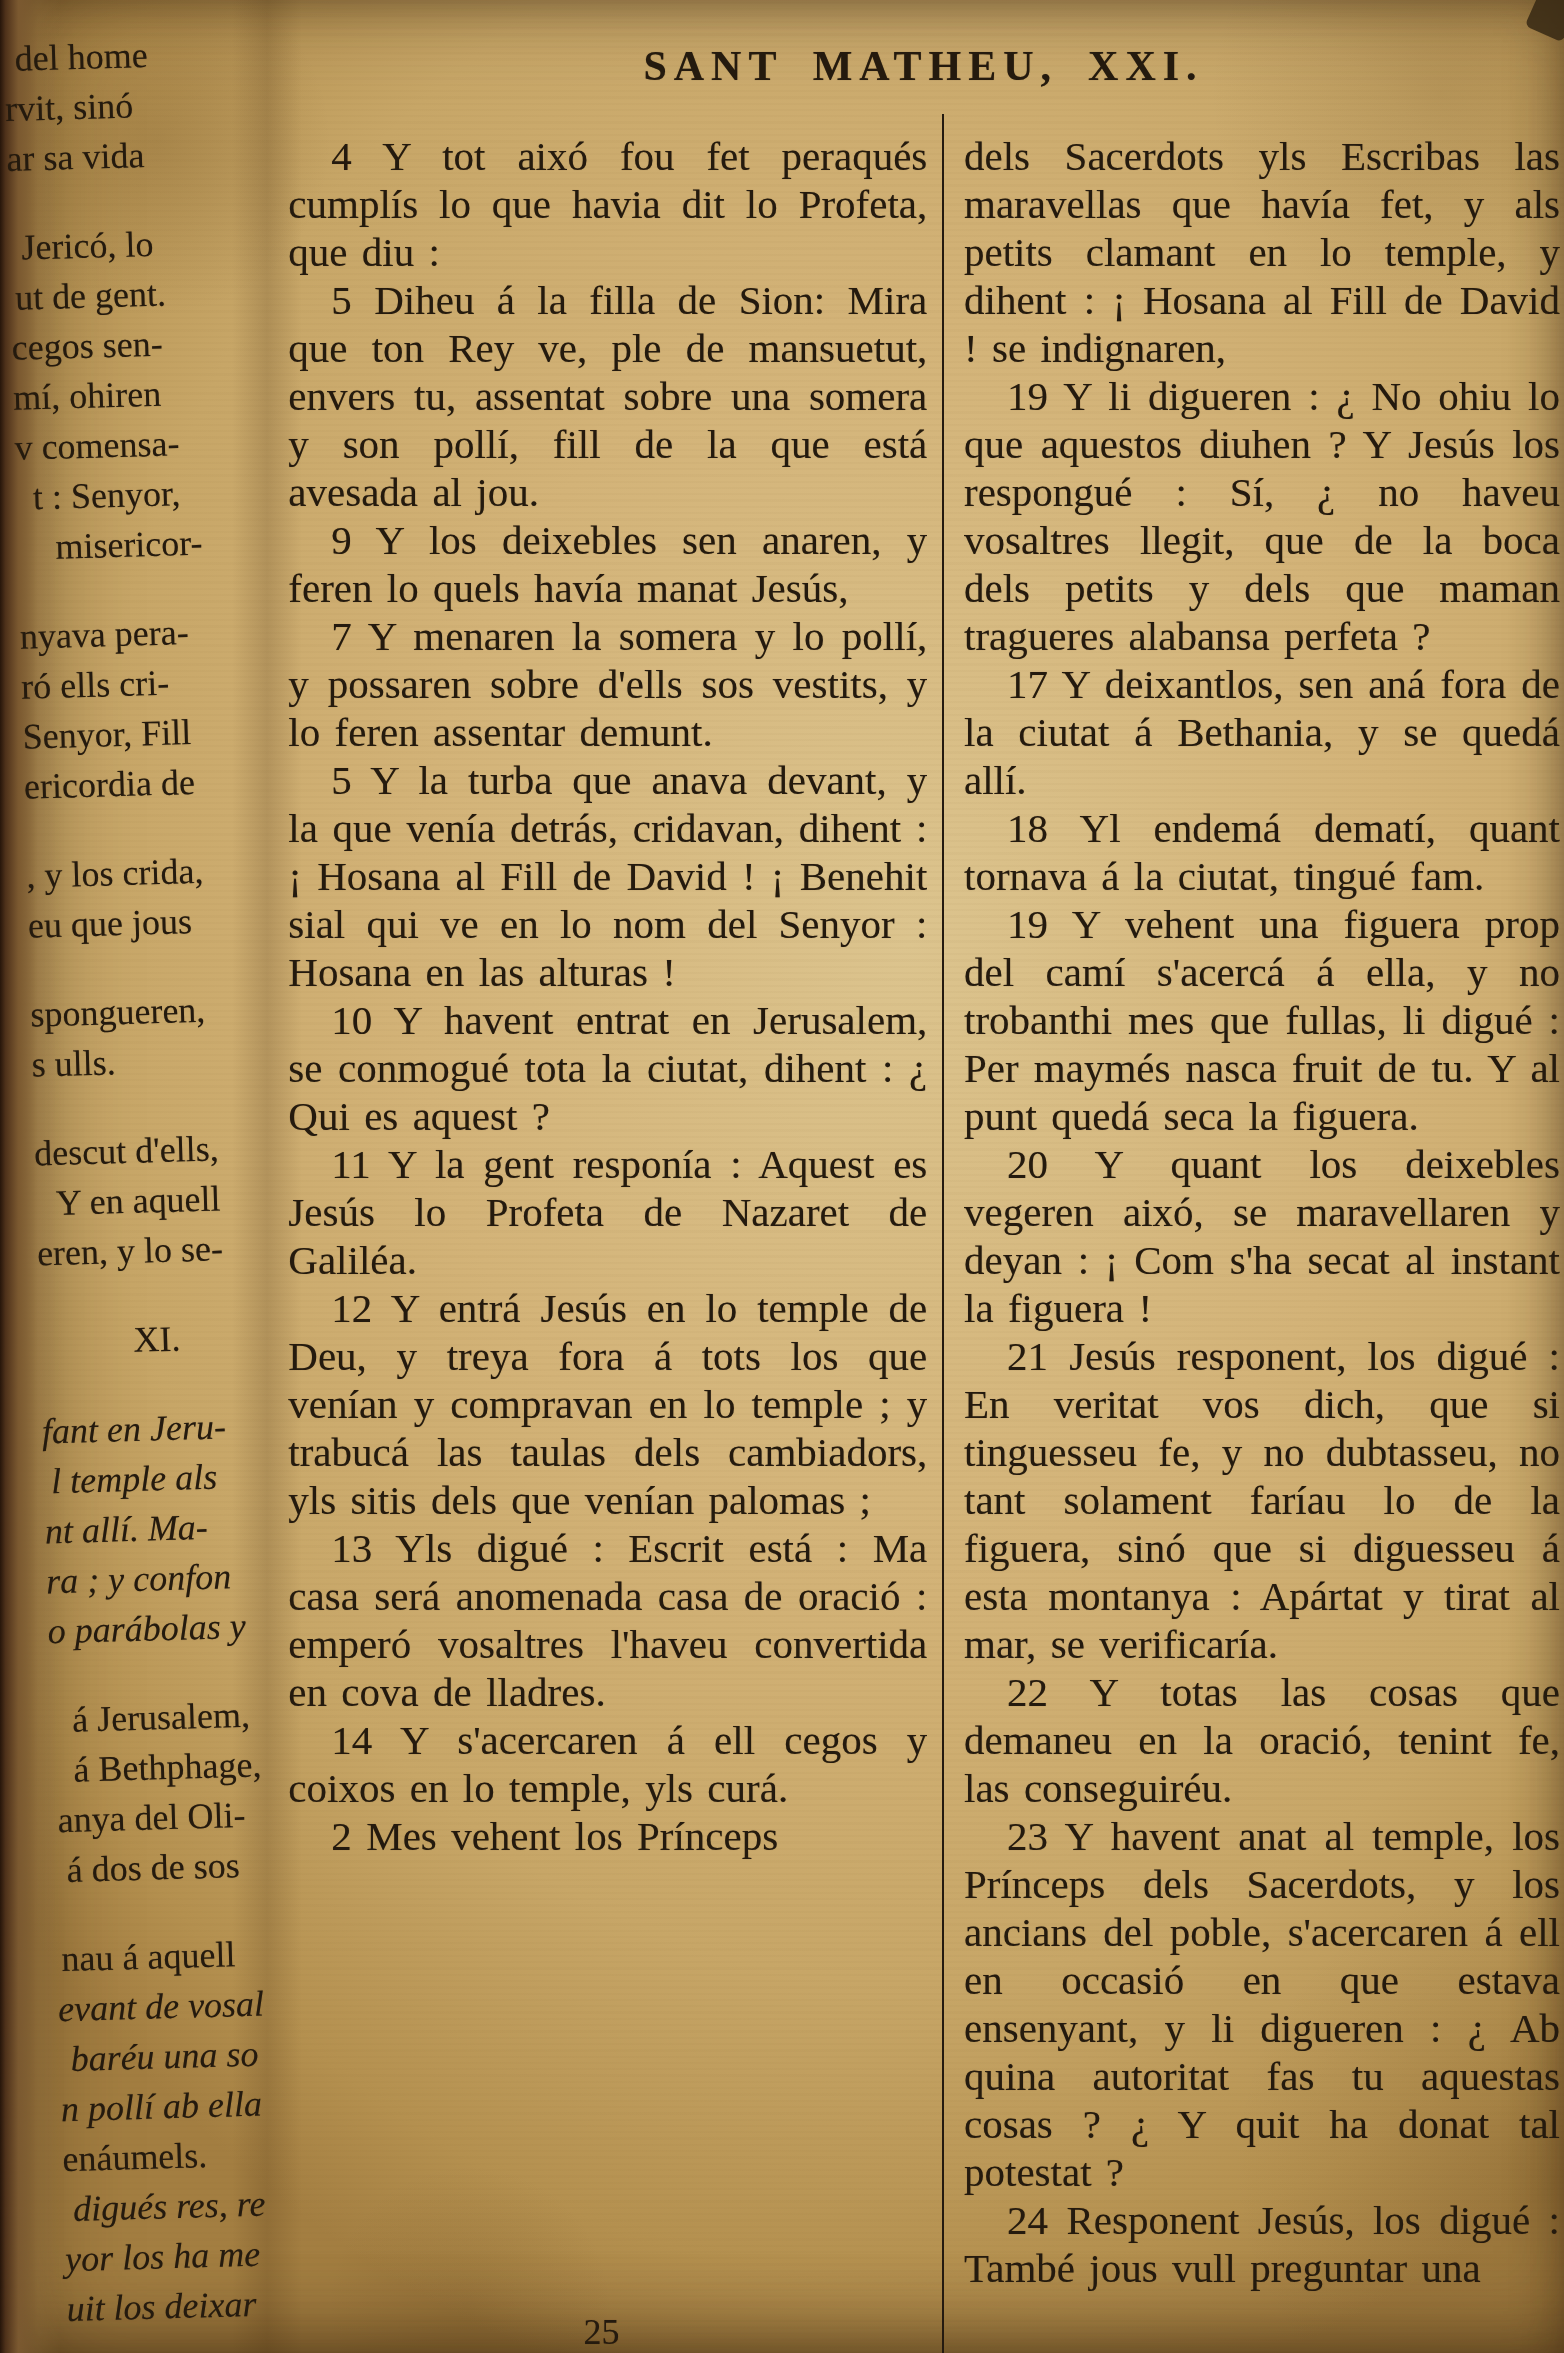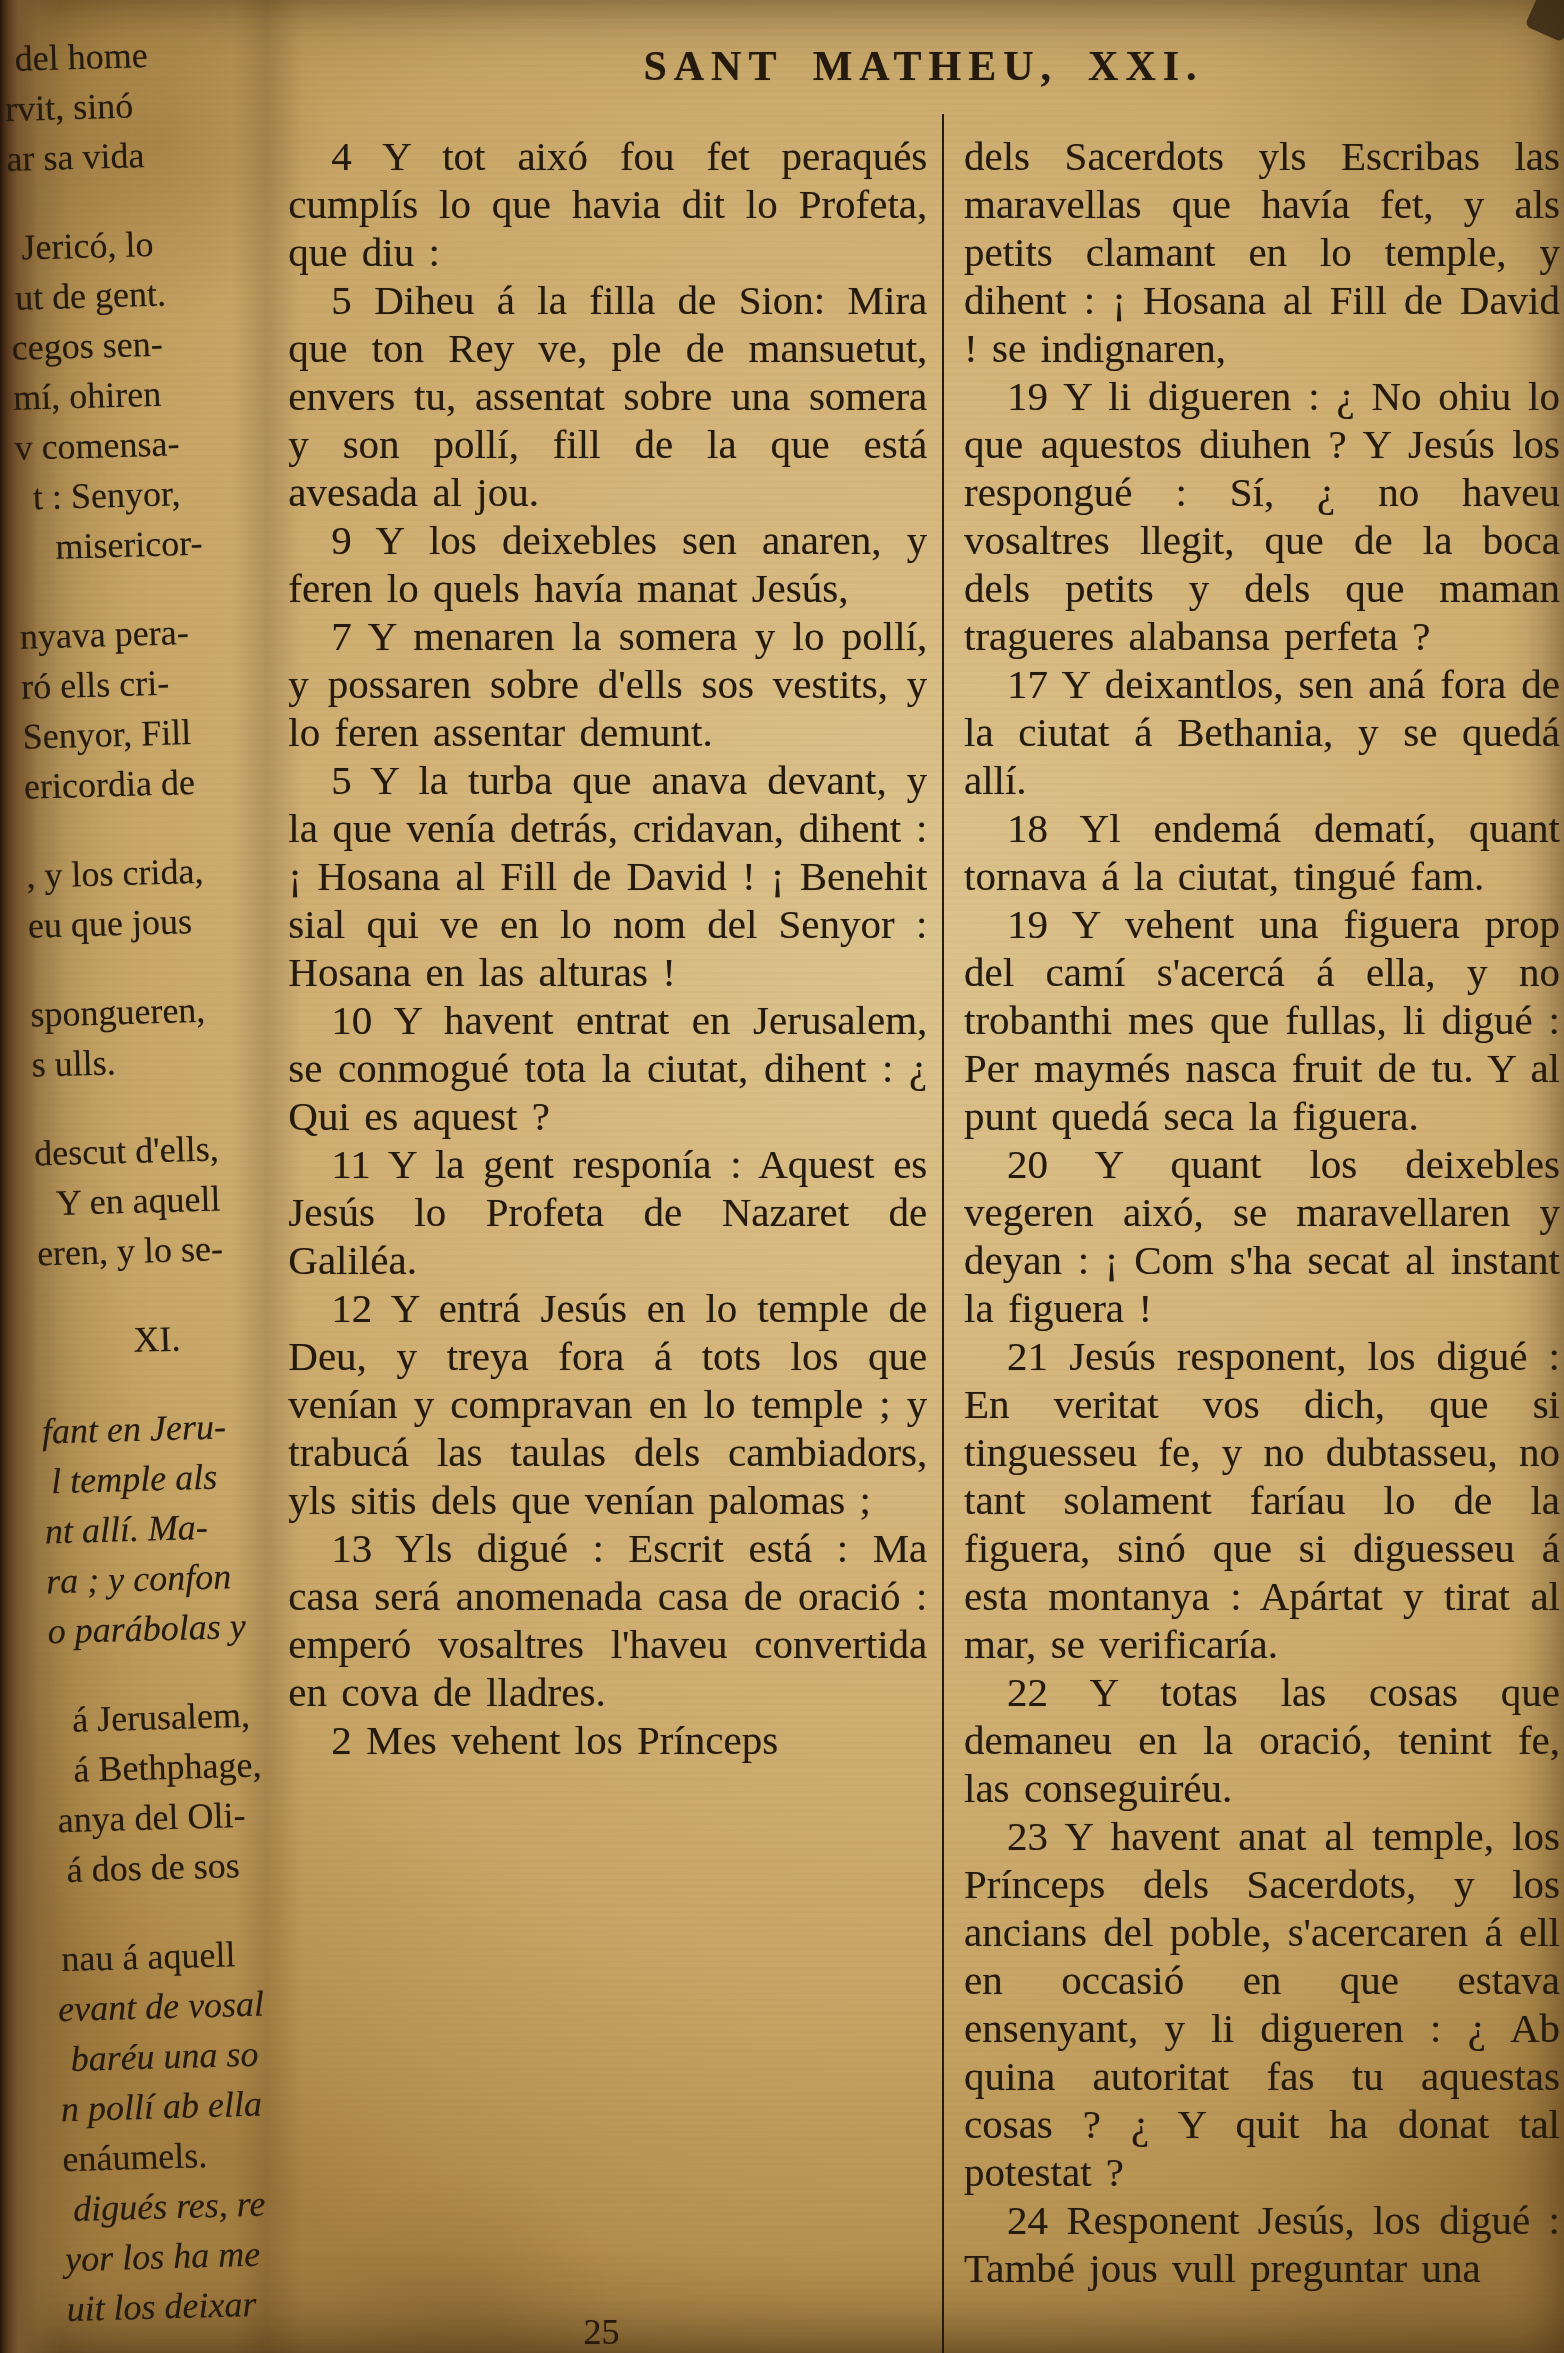--- a/index.html
+++ b/index.html
@@ -145,20 +145,21 @@
     <div class="col col-left">
         <p class="verse">4 Y tot aixó fou fet peraqués cumplís lo que havia dit lo Profeta, que diu :</p>
         <p class="verse">5 Diheu á la filla de Sion: Mira que ton Rey ve, ple de mansuetut, envers tu, assentat sobre una somera y son pollí, fill de la que está avesada al jou.</p>
         <p class="verse">9 Y los deixebles sen anaren, y feren lo quels havía manat Jesús,</p>
         <p class="verse">7 Y menaren la somera y lo pollí, y possaren sobre d'ells sos vestits, y lo feren assentar demunt.</p>
         <p class="verse">5 Y la turba que anava devant, y la que venía detrás, cridavan, dihent : ¡ Hosana al Fill de David ! ¡ Benehit sial qui ve en lo nom del Senyor : Hosana en las alturas !</p>
         <p class="verse">10 Y havent entrat en Jerusalem, se conmogué tota la ciutat, dihent : ¿ Qui es aquest ?</p>
         <p class="verse">11 Y la gent responía : Aquest es Jesús lo Profeta de Nazaret de Galiléa.</p>
         <p class="verse">12 Y entrá Jesús en lo temple de Deu, y treya fora á tots los que venían y compravan en lo temple ; y trabucá las taulas dels cambiadors, yls sitis dels que venían palomas ;</p>
         <p class="verse">13 Yls digué : Escrit está : Ma casa será anomenada casa de oració : emperó vosaltres l'haveu convertida en cova de lladres.</p>
+        <p class="verse">14 Y s'acercaren á ell cegos y coixos en lo temple, yls curá.</p>
         <p class="verse">2 Mes vehent los Prínceps</p>
       </div>
     <div class="col col-right">
         <p class="verse cont">dels Sacerdots yls Escribas las maravellas que havía fet, y als petits clamant en lo temple, y dihent : ¡ Hosana al Fill de David ! se indignaren,</p>
         <p class="verse">19 Y li digueren : ¿ No ohiu lo que aquestos diuhen ? Y Jesús los respongué : Sí, ¿ no haveu vosaltres llegit, que de la boca dels petits y dels que maman tragueres alabansa perfeta ?</p>
         <p class="verse">17 Y deixantlos, sen aná fora de la ciutat á Bethania, y se quedá allí.</p>
         <p class="verse">18 Yl endemá dematí, quant tornava á la ciutat, tingué fam.</p>
         <p class="verse">19 Y vehent una figuera prop del camí s'acercá á ella, y no trobanthi mes que fullas, li digué : Per maymés nasca fruit de tu. Y al punt quedá seca la figuera.</p>
         <p class="verse">20 Y quant los deixebles vegeren aixó, se maravellaren y deyan : ¡ Com s'ha secat al instant la figuera !</p>
         <p class="verse">21 Jesús responent, los digué : En veritat vos dich, que si tinguesseu fe, y no dubtasseu, no tant solament faríau lo de la figuera, sinó que si diguesseu á esta montanya : Apártat y tirat al mar, se verificaría.</p>

